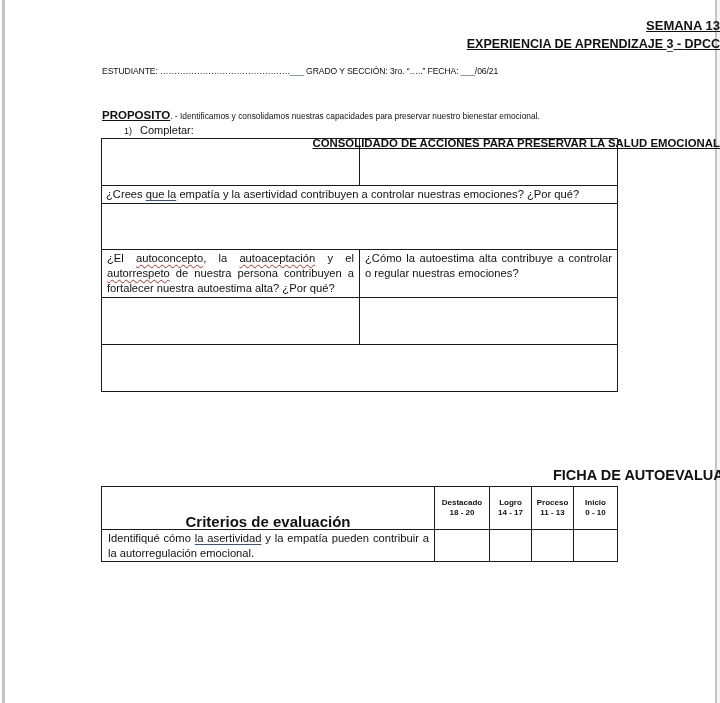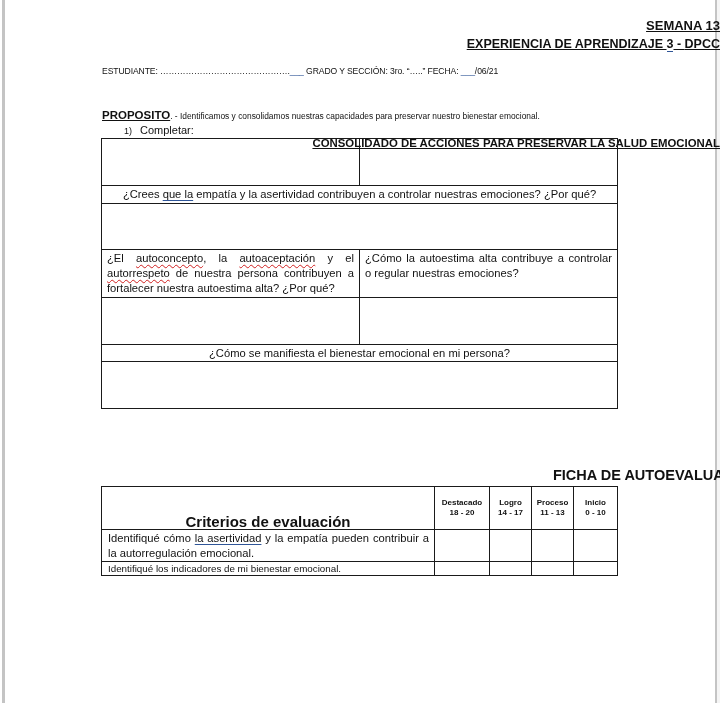--- a/index.html
+++ b/index.html
@@ -28,21 +28,21 @@
   #proposito { left: 102px; top: 109px; font-size: 8.4px; text-align: center; }
   #proposito .lbl { font-size: 11.5px; font-weight: bold; text-decoration: underline; }
   #completar { left: 124px; top: 124px; font-size: 11px; }
   #completar .num { font-size: 9px; margin-right: 8px; }
 
   table { border-collapse: collapse; position: absolute; }
   td, th { border: 1.2px solid #1a1a1a; padding: 0; vertical-align: top; }
 
   #t1 { left: 101px; top: 138px; width: 516px; table-layout: fixed; font-size: 11.2px; line-height: 15px; }
   #t1 td.q { padding: 1px 5px 0 5px; text-align: justify; text-align-last: left; }
-  #t1 td.qc { padding: 1px 4px 0 4px; text-align: center; }
+  #t1 td.qc { padding: 1px 4px 0 4px; text-align: left; }
   #t1 td.empty { }
   #t1 col.c1 { width: 258px; }
   #t1 col.c2 { width: 258px; }
 
   #ficha-title { left: 0; width: 760px; top: 467px; font-size: 14.5px; }
 
   #t2 { left: 101px; top: 486px; width: 516px; table-layout: fixed; }
   #t2 col.cr { width: 333px; }
   #t2 col.c-d { width: 55px; }
   #t2 col.c-l { width: 42px; }
@@ -101,23 +101,20 @@
     <td colspan="2" class="empty"></td>
   </tr>
   <tr style="height:48px">
     <td class="q"><span>¿El </span><span class="spell">autoconcepto</span><span>, la </span><span class="spell">autoaceptación</span><span> y el </span><span class="spell">autorrespeto</span><span> de nuestra persona contribuyen a fortalecer nuestra autoestima alta? ¿Por qué?</span></td>
     <td class="q">¿Cómo la autoestima alta contribuye a controlar o regular nuestras emociones?</td>
   </tr>
   <tr style="height:47px">
     <td class="empty"></td>
     <td class="empty"></td>
   </tr>
-  <tr style="height:16px">
-    <td class="qc" colspan="2">¿Cómo se manifiesta el bienestar emocional en mi persona?</td>
-  </tr>
   <tr style="height:47px">
     <td colspan="2" class="empty"></td>
   </tr>
 </tbody>
   </table>
 
 <div id="ficha-title" class="abs center b">FICHA DE AUTOEVALUACIÓN</div>
 
 <table id="t2">
   <colgroup>
@@ -147,21 +144,14 @@
           <div>0 - 10</div>
         </th>
   </tr>
   <tr style="height:32px">
     <td class="crit big"><span>Identifiqué cómo </span><span class="gram">la asertividad</span><span> y la empatía pueden contribuir a la autorregulación emocional.</span></td>
     <td></td>
     <td></td>
     <td></td>
     <td></td>
   </tr>
-  <tr style="height:13px">
-    <td class="crit one">Identifiqué los indicadores de mi bienestar emocional.</td>
-    <td></td>
-    <td></td>
-    <td></td>
-    <td></td>
-  </tr>
 </tbody>
   </table>
 
 </body></html>

